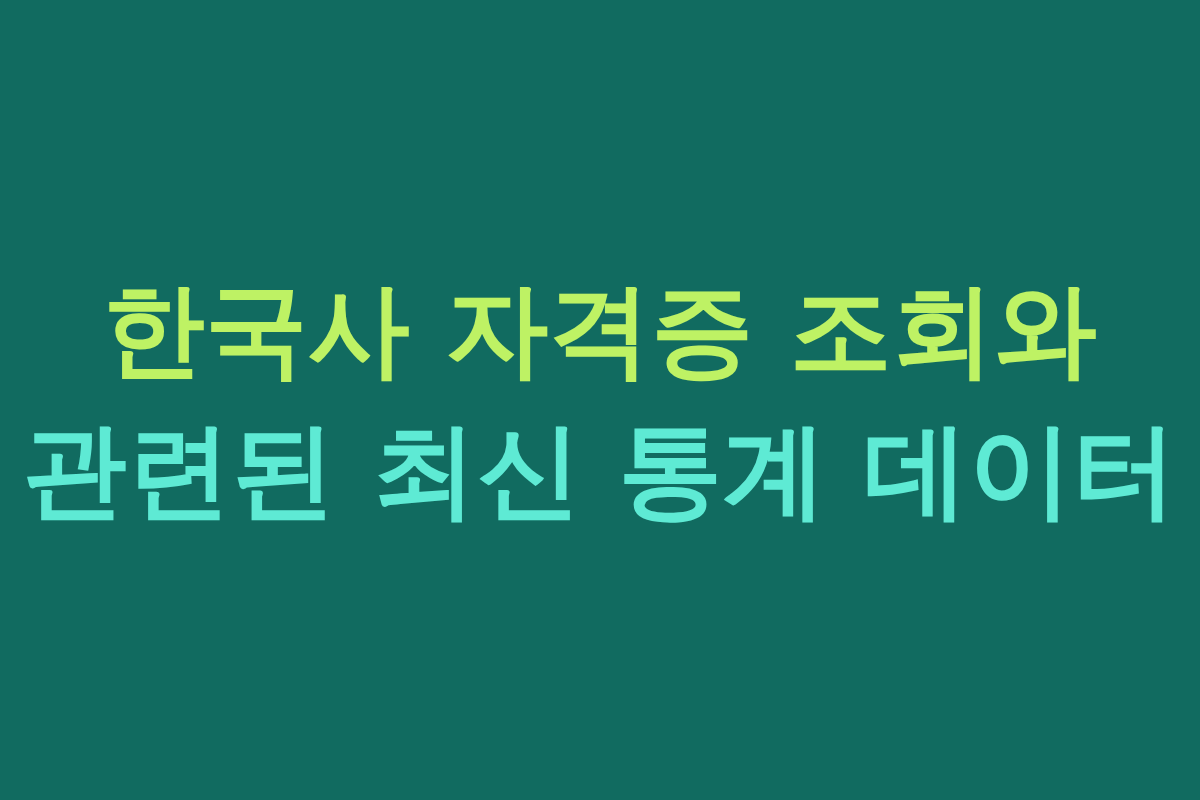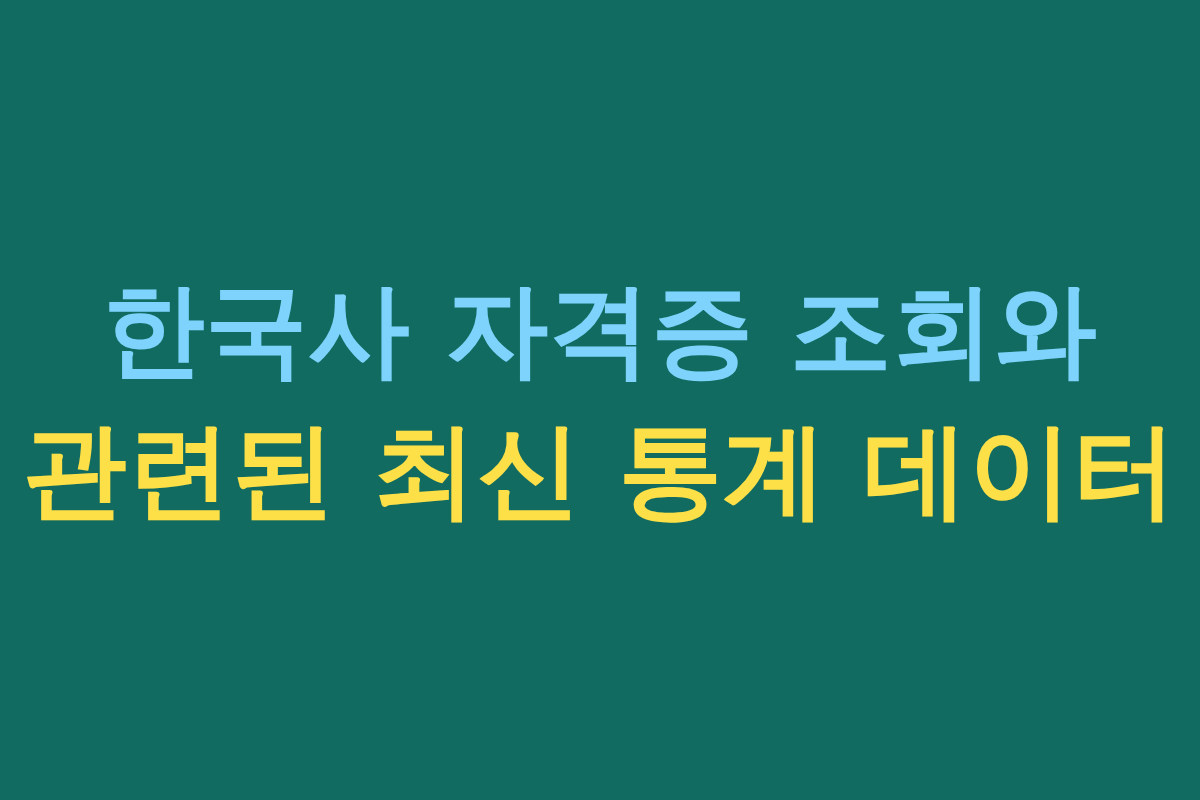--- a/index.html
+++ b/index.html
@@ -59,17 +59,17 @@
   .title-line.line-2 {
     font-size: 104px;
   }
 </style>
 </head>
 <body>
 
 <div id="banner" style="background: rgb(17, 107, 96);">
 
   <div id="title-block">
-    <span class="title-line line-1" style="color: #7dd3fc;">한국사 자격증 조회와</span>
-    <span class="title-line line-2" style="color: #fde047;">관련된 최신 통계 데이터</span>
+    <span class="title-line line-1" style="color: #bef264;">한국사 자격증 조회와</span>
+    <span class="title-line line-2" style="color: #5eead4;">관련된 최신 통계 데이터</span>
   </div>
 
 </div>
 
 </body></html>

